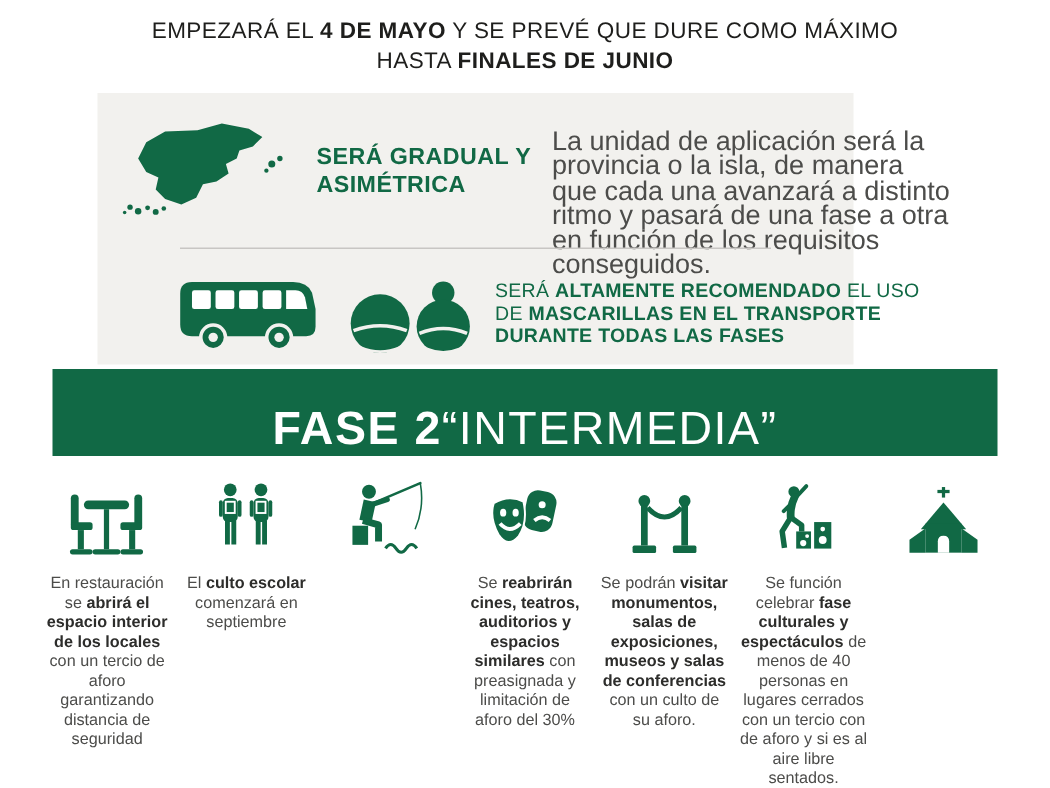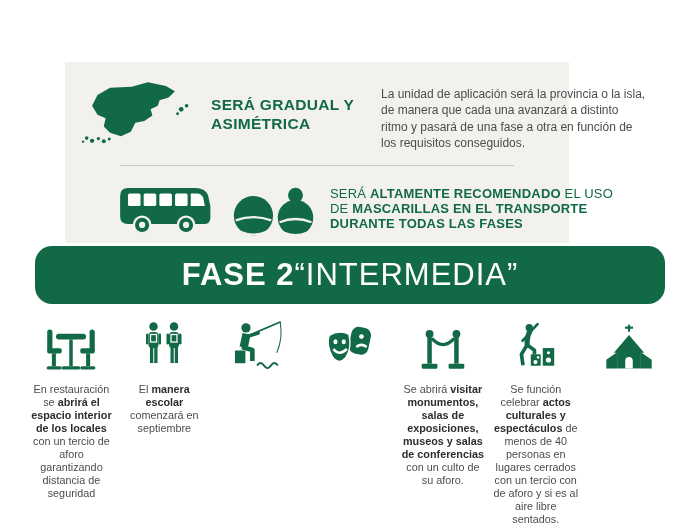--- a/index.html
+++ b/index.html
@@ -13,45 +13,47 @@
   .header{position:absolute;top:11px;left:0;width:700px;text-align:center;
     font-size:15px;line-height:20px;letter-spacing:.3px;color:var(--text-dark);}
   .header .b{color:var(--text-dark);}
   
   .panel{position:absolute;left:65px;top:62px;width:504px;height:181px;background:var(--panel-bg);}
   .icon{color:var(--green);}
   .icon svg{display:block;}
   .spain{position:absolute;left:12px;top:14px;width:122px;height:72px;}
   .gradual-head{position:absolute;left:146px;top:33px;width:145px;
     font-size:15.5px;font-weight:bold;line-height:19px;color:var(--green);letter-spacing:.3px;}
-  .gradual-desc{position:absolute;left:316px;top:24px;width:266px;margin:0;
-    font-size:12px;line-height:16.4px;color:var(--text-gray);}
+  .gradual-desc{position:absolute;left:303px;top:24px;width:266px;margin:0;
+    font-size:18px;line-height:16.4px;color:var(--text-gray);}
   .divider{position:absolute;left:55px;right:55px;top:103px;border-top:1px solid var(--divider);}
   .bus{position:absolute;left:52px;top:118px;width:102px;height:60px;}
   .masks{position:absolute;left:166px;top:121px;width:86px;height:58px;}
   .transport-text{position:absolute;left:265px;top:124px;width:300px;
     font-size:13px;line-height:15px;letter-spacing:.2px;color:var(--green);}
   .transport-text .b{color:var(--green);}
   
   .banner{position:absolute;left:35px;top:246px;width:630px;height:58px;background:var(--green);
-    display:flex;align-items:center;justify-content:center;color:#fff;letter-spacing:1px;border-radius:17px;}
+    display:flex;align-items:flex-end;justify-content:center;color:#fff;letter-spacing:1px;}
   .banner-phase{font-size:31px;font-weight:bold;}
   .banner-name{font-size:31px;font-weight:normal;}
   
   .columns{position:absolute;left:25px;top:313px;width:650px;display:flex;}
   .col{flex:1 1 0;padding:0 3px;text-align:center;}
   .col-icon{height:63px;display:flex;align-items:flex-end;justify-content:center;}
   .col-text{margin-top:7px;font-size:10.8px;line-height:13px;color:var(--text-gray);}
 </style>
 </head>
 <body>
 
 <div class="stage">
 
   <div class="header">
+    <div><span>EMPEZARÁ EL </span><span class="b">4 DE MAYO</span><span> Y SE PREVÉ QUE DURE COMO MÁXIMO</span></div>
+    <div><span>HASTA </span><span class="b">FINALES DE JUNIO</span></div>
   </div>
 
   <div class="panel">
 
     <div class="spain icon">
       <svg viewBox="0 0 130 80" width="122" height="72" fill="currentColor" aria-hidden="true">
         <path d="M20 21 L34 13 L58 12 L76 7 L96 11 L106 17 L99 24 L89 27 L87 33 L79 37 L81 44 L72 50 L62 52 L57 62 L46 67 L34 63 L27 56 L29 47 L20 43 L14 33 Z"></path>
         <circle cx="113" cy="37" r="2.6"></circle>
           <circle cx="119" cy="33" r="2"></circle>
           <circle cx="109" cy="42" r="1.6"></circle>
@@ -138,21 +140,21 @@
           <rect x="23" y="27" width="12" height="15" fill="none" stroke="#fff" stroke-width="2.5"></rect>
           <circle cx="70" cy="11" r="8.5"></circle>
           <rect x="60" y="22" width="20" height="32" rx="7"></rect>
           <rect x="63" y="52" width="6.5" height="32"></rect>
           <rect x="71.5" y="52" width="6.5" height="32"></rect>
           <rect x="55" y="25" width="5" height="22" rx="2.5"></rect>
           <rect x="80" y="25" width="5" height="22" rx="2.5"></rect>
           <rect x="64" y="27" width="12" height="15" fill="none" stroke="#fff" stroke-width="2.5"></rect>
         </svg>
       </div>
-      <div class="col-text"><span>El </span><span class="b">manera escolar</span><span> comenzará en septiembre</span></div>
+      <div class="col-text"><span>El </span><span class="b">culto escolar</span><span> comenzará en septiembre</span></div>
     </div>
 
     <div class="col">
       <div class="col-icon icon">
         <svg viewBox="0 0 100 100" width="58" height="58" fill="currentColor" aria-hidden="true">
           <circle cx="31" cy="17" r="8"></circle>
           <path d="M25 26 L39 29 L34 52 L20 49 Z"></path>
           <path d="M30 33 L52 26" stroke="currentColor" stroke-width="6" stroke-linecap="round" fill="none"></path>
           <path d="M36 30 L90 7" stroke="currentColor" stroke-width="3" stroke-linecap="round" fill="none"></path>
           <path d="M90 7 Q95 35 84 60" stroke="currentColor" stroke-width="1.8" fill="none"></path>
@@ -168,55 +170,56 @@
         <svg viewBox="0 0 100 100" width="52" height="56" fill="currentColor" aria-hidden="true">
           <rect x="50" y="10" width="38" height="52" rx="14" transform="rotate(12 69 36)"></rect>
           <circle cx="72" cy="28" r="4.5" fill="#fff"></circle>
           <path d="M62 48 Q72 40 82 48" stroke="#fff" stroke-width="5" fill="none"></path>
           <path d="M10 26 Q30 14 48 24 Q54 50 42 68 Q28 84 16 66 Q4 44 10 26 Z" stroke="#fff" stroke-width="2.5"></path>
           <ellipse cx="22" cy="38" rx="4" ry="5" fill="#fff"></ellipse>
           <ellipse cx="38" cy="38" rx="4" ry="5" fill="#fff"></ellipse>
           <path d="M18 52 Q30 66 44 52" stroke="#fff" stroke-width="5" fill="none"></path>
         </svg>
       </div>
+      <div class="col-text"><span>Se </span><span class="b">reabrirán cines, teatros, auditorios y espacios similares</span><span> con preasignada y limitación de aforo del 30%</span></div>
     </div>
 
     <div class="col">
       <div class="col-icon icon">
         <svg viewBox="0 0 100 100" width="56" height="56" fill="currentColor" aria-hidden="true">
           <circle cx="26" cy="25" r="7"></circle>
           <rect x="22" y="30" width="8" height="48"></rect>
           <rect x="12" y="78" width="28" height="9" rx="2"></rect>
           <circle cx="74" cy="25" r="7"></circle>
           <rect x="70" y="30" width="8" height="48"></rect>
           <rect x="60" y="78" width="28" height="9" rx="2"></rect>
           <path d="M30 33 Q50 55 70 33" stroke="currentColor" stroke-width="6" fill="none"></path>
         </svg>
       </div>
-      <div class="col-text"><span>Se abrirá </span><span class="b">visitar monumentos, salas de exposiciones, museos y salas de conferencias</span><span> con un culto de su aforo.</span></div>
+      <div class="col-text"><span>Se podrán </span><span class="b">visitar monumentos, salas de exposiciones, museos y salas de conferencias</span><span> con un culto de su aforo.</span></div>
     </div>
 
     <div class="col">
       <div class="col-icon icon">
         <svg viewBox="0 0 100 100" width="52" height="58" fill="currentColor" aria-hidden="true">
           <circle cx="37" cy="13" r="7"></circle>
           <path d="M39 21 L53 6" stroke="currentColor" stroke-width="5" stroke-linecap="round" fill="none"></path>
           <path d="M36 26 L24 38" stroke="currentColor" stroke-width="5" stroke-linecap="round" fill="none"></path>
           <path d="M38 20 Q32 32 33 46" stroke="currentColor" stroke-width="10" stroke-linecap="round" fill="none"></path>
           <path d="M33 46 L22 64 L25 85" stroke="currentColor" stroke-width="7" stroke-linejoin="round" fill="none"></path>
           <path d="M33 46 L47 56 L47 64" stroke="currentColor" stroke-width="7" stroke-linejoin="round" fill="none"></path>
           <rect x="40" y="64" width="19" height="22"></rect>
           <circle cx="54" cy="70" r="2.5" fill="#fff"></circle>
           <circle cx="49" cy="79" r="4" fill="#fff"></circle>
           <rect x="63" y="52" width="22" height="34"></rect>
           <circle cx="74" cy="61" r="3" fill="#fff"></circle>
           <circle cx="74" cy="75" r="5" fill="#fff"></circle>
         </svg>
       </div>
-      <div class="col-text"><span>Se función celebrar </span><span class="b">actos culturales y espectáculos</span><span> de menos de 40 personas en lugares cerrados con un tercio con de aforo y si es al aire libre sentados.</span></div>
+      <div class="col-text"><span>Se función celebrar </span><span class="b">fase culturales y espectáculos</span><span> de menos de 40 personas en lugares cerrados con un tercio con de aforo y si es al aire libre sentados.</span></div>
     </div>
 
     <div class="col">
       <div class="col-icon icon">
         <svg viewBox="0 0 100 100" width="56" height="54" fill="currentColor" aria-hidden="true">
           <rect x="48" y="5" width="4" height="13"></rect>
           <rect x="42.5" y="8.5" width="15" height="4"></rect>
           <polygon points="22,57 50,24 78,57"></polygon>
           <rect x="28" y="50" width="44" height="36"></rect>
           <polygon points="8,70 28,56 28,86 8,86"></polygon>

